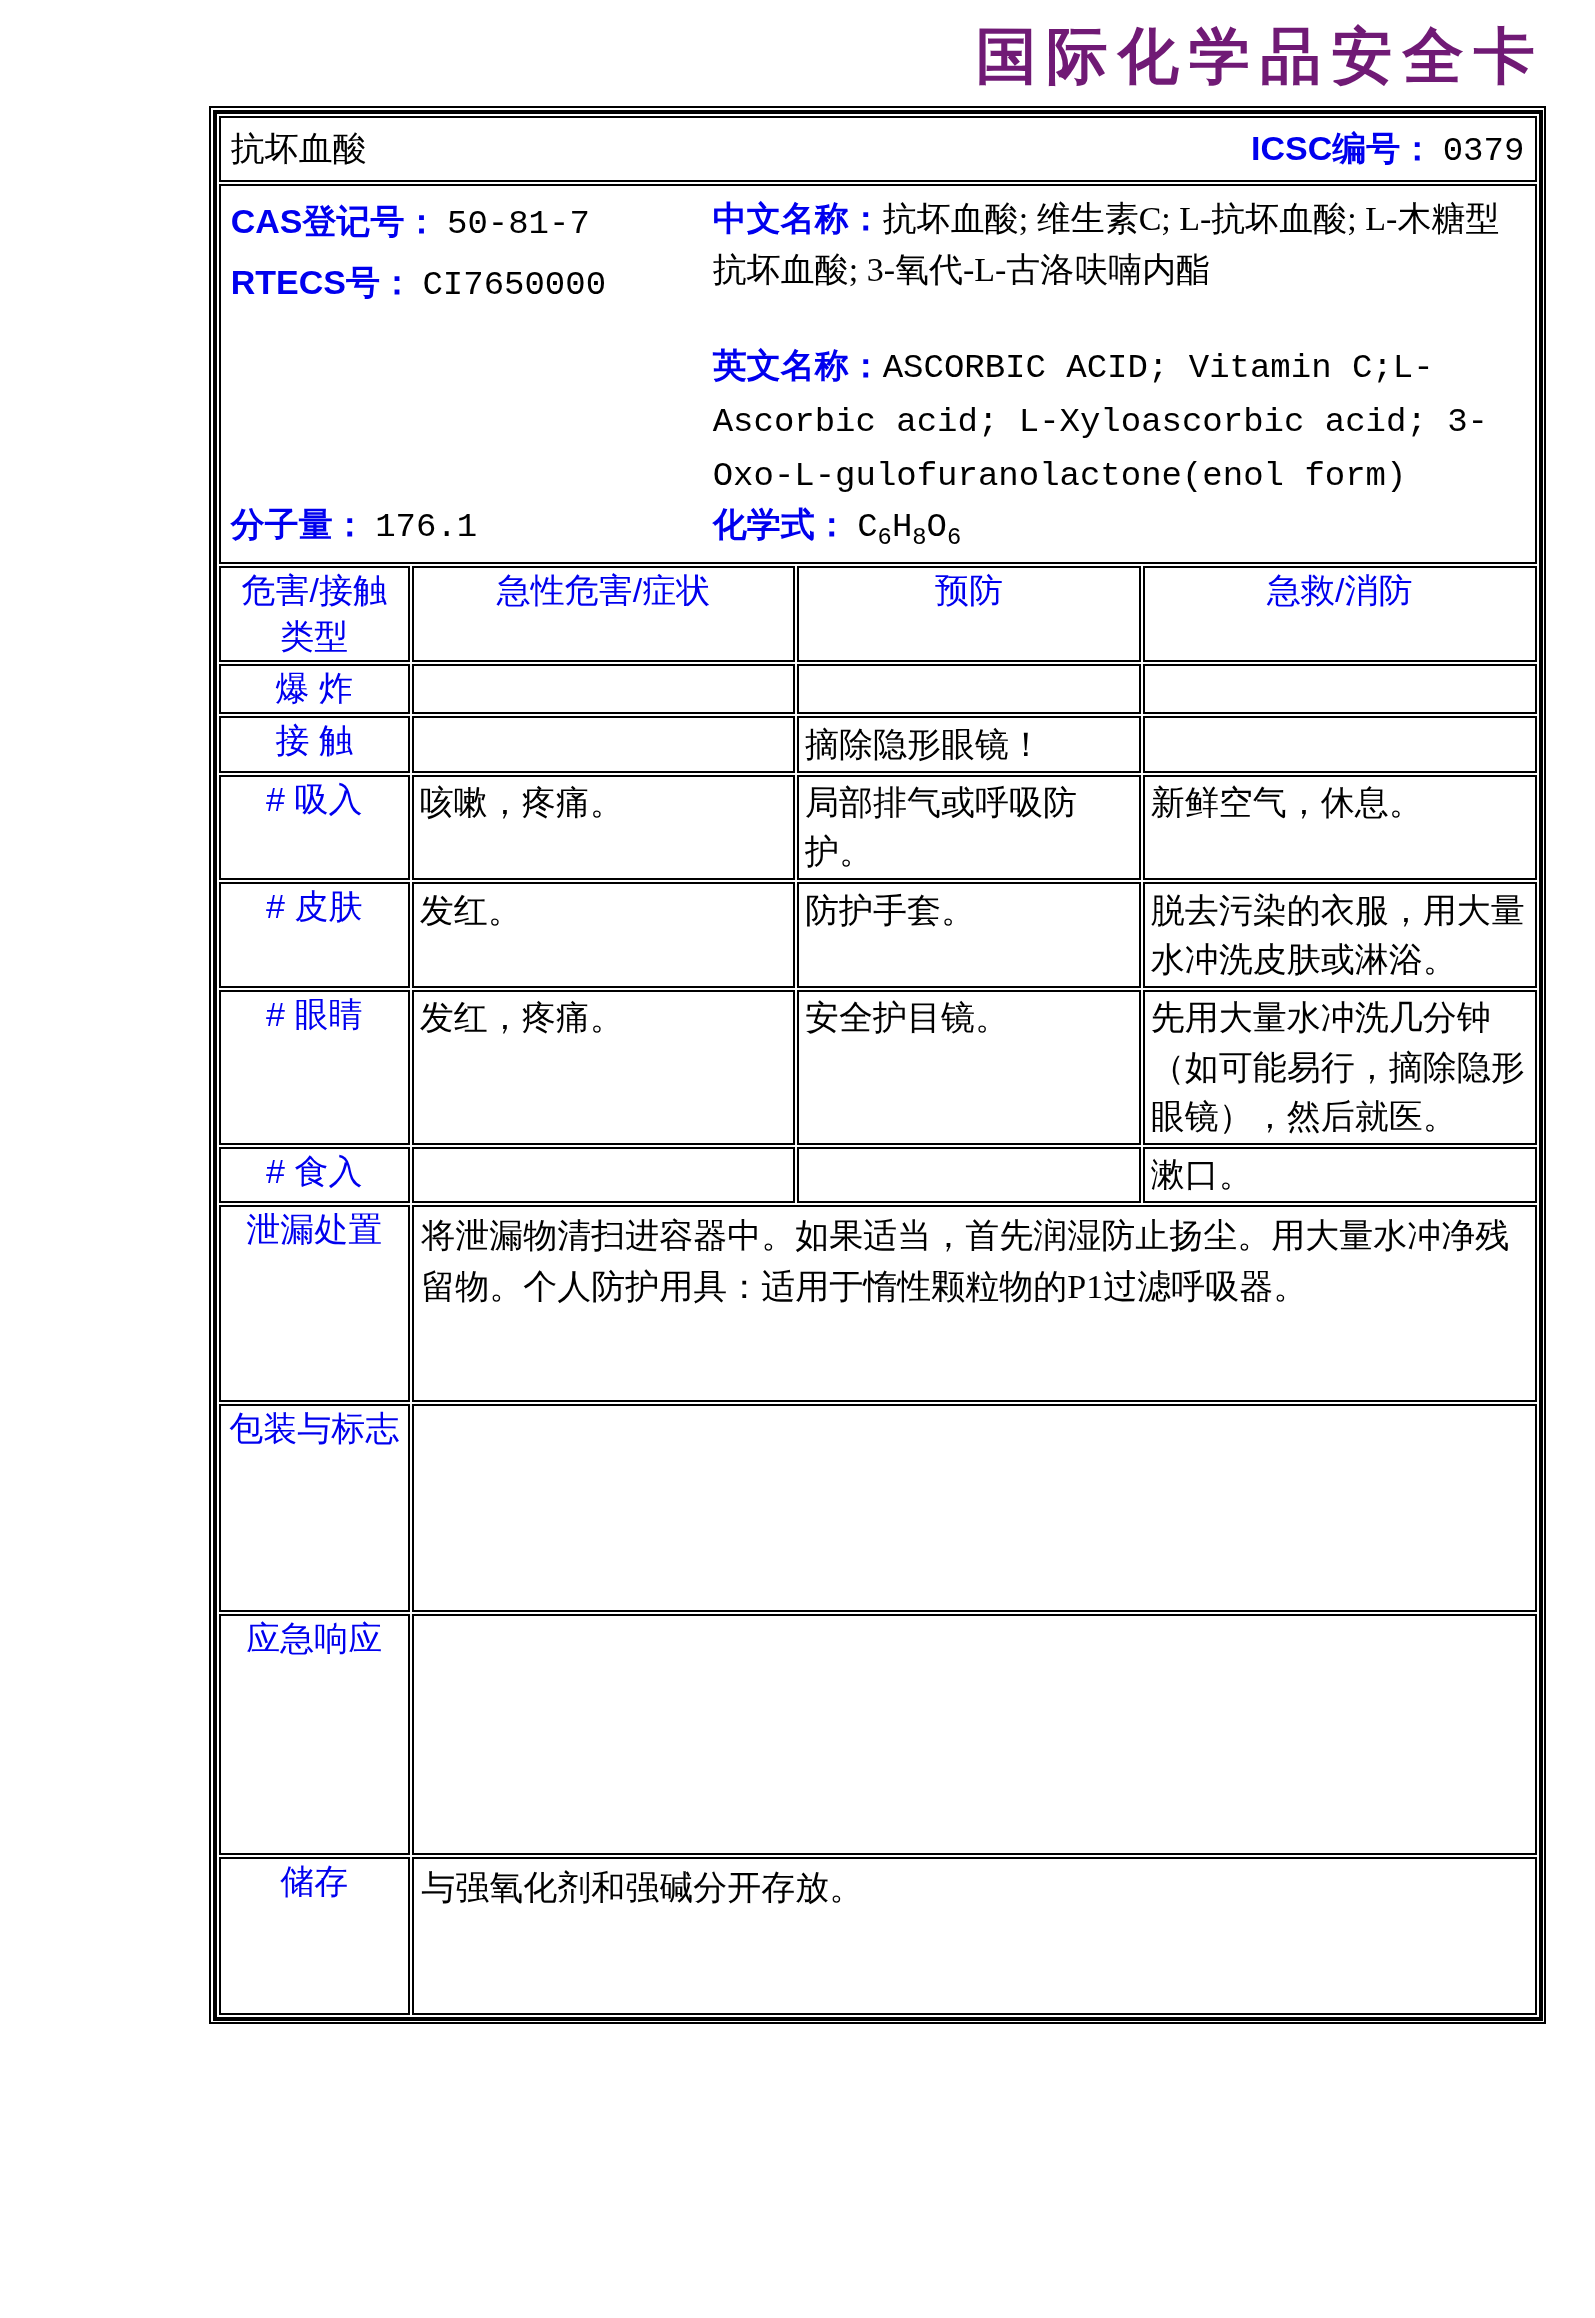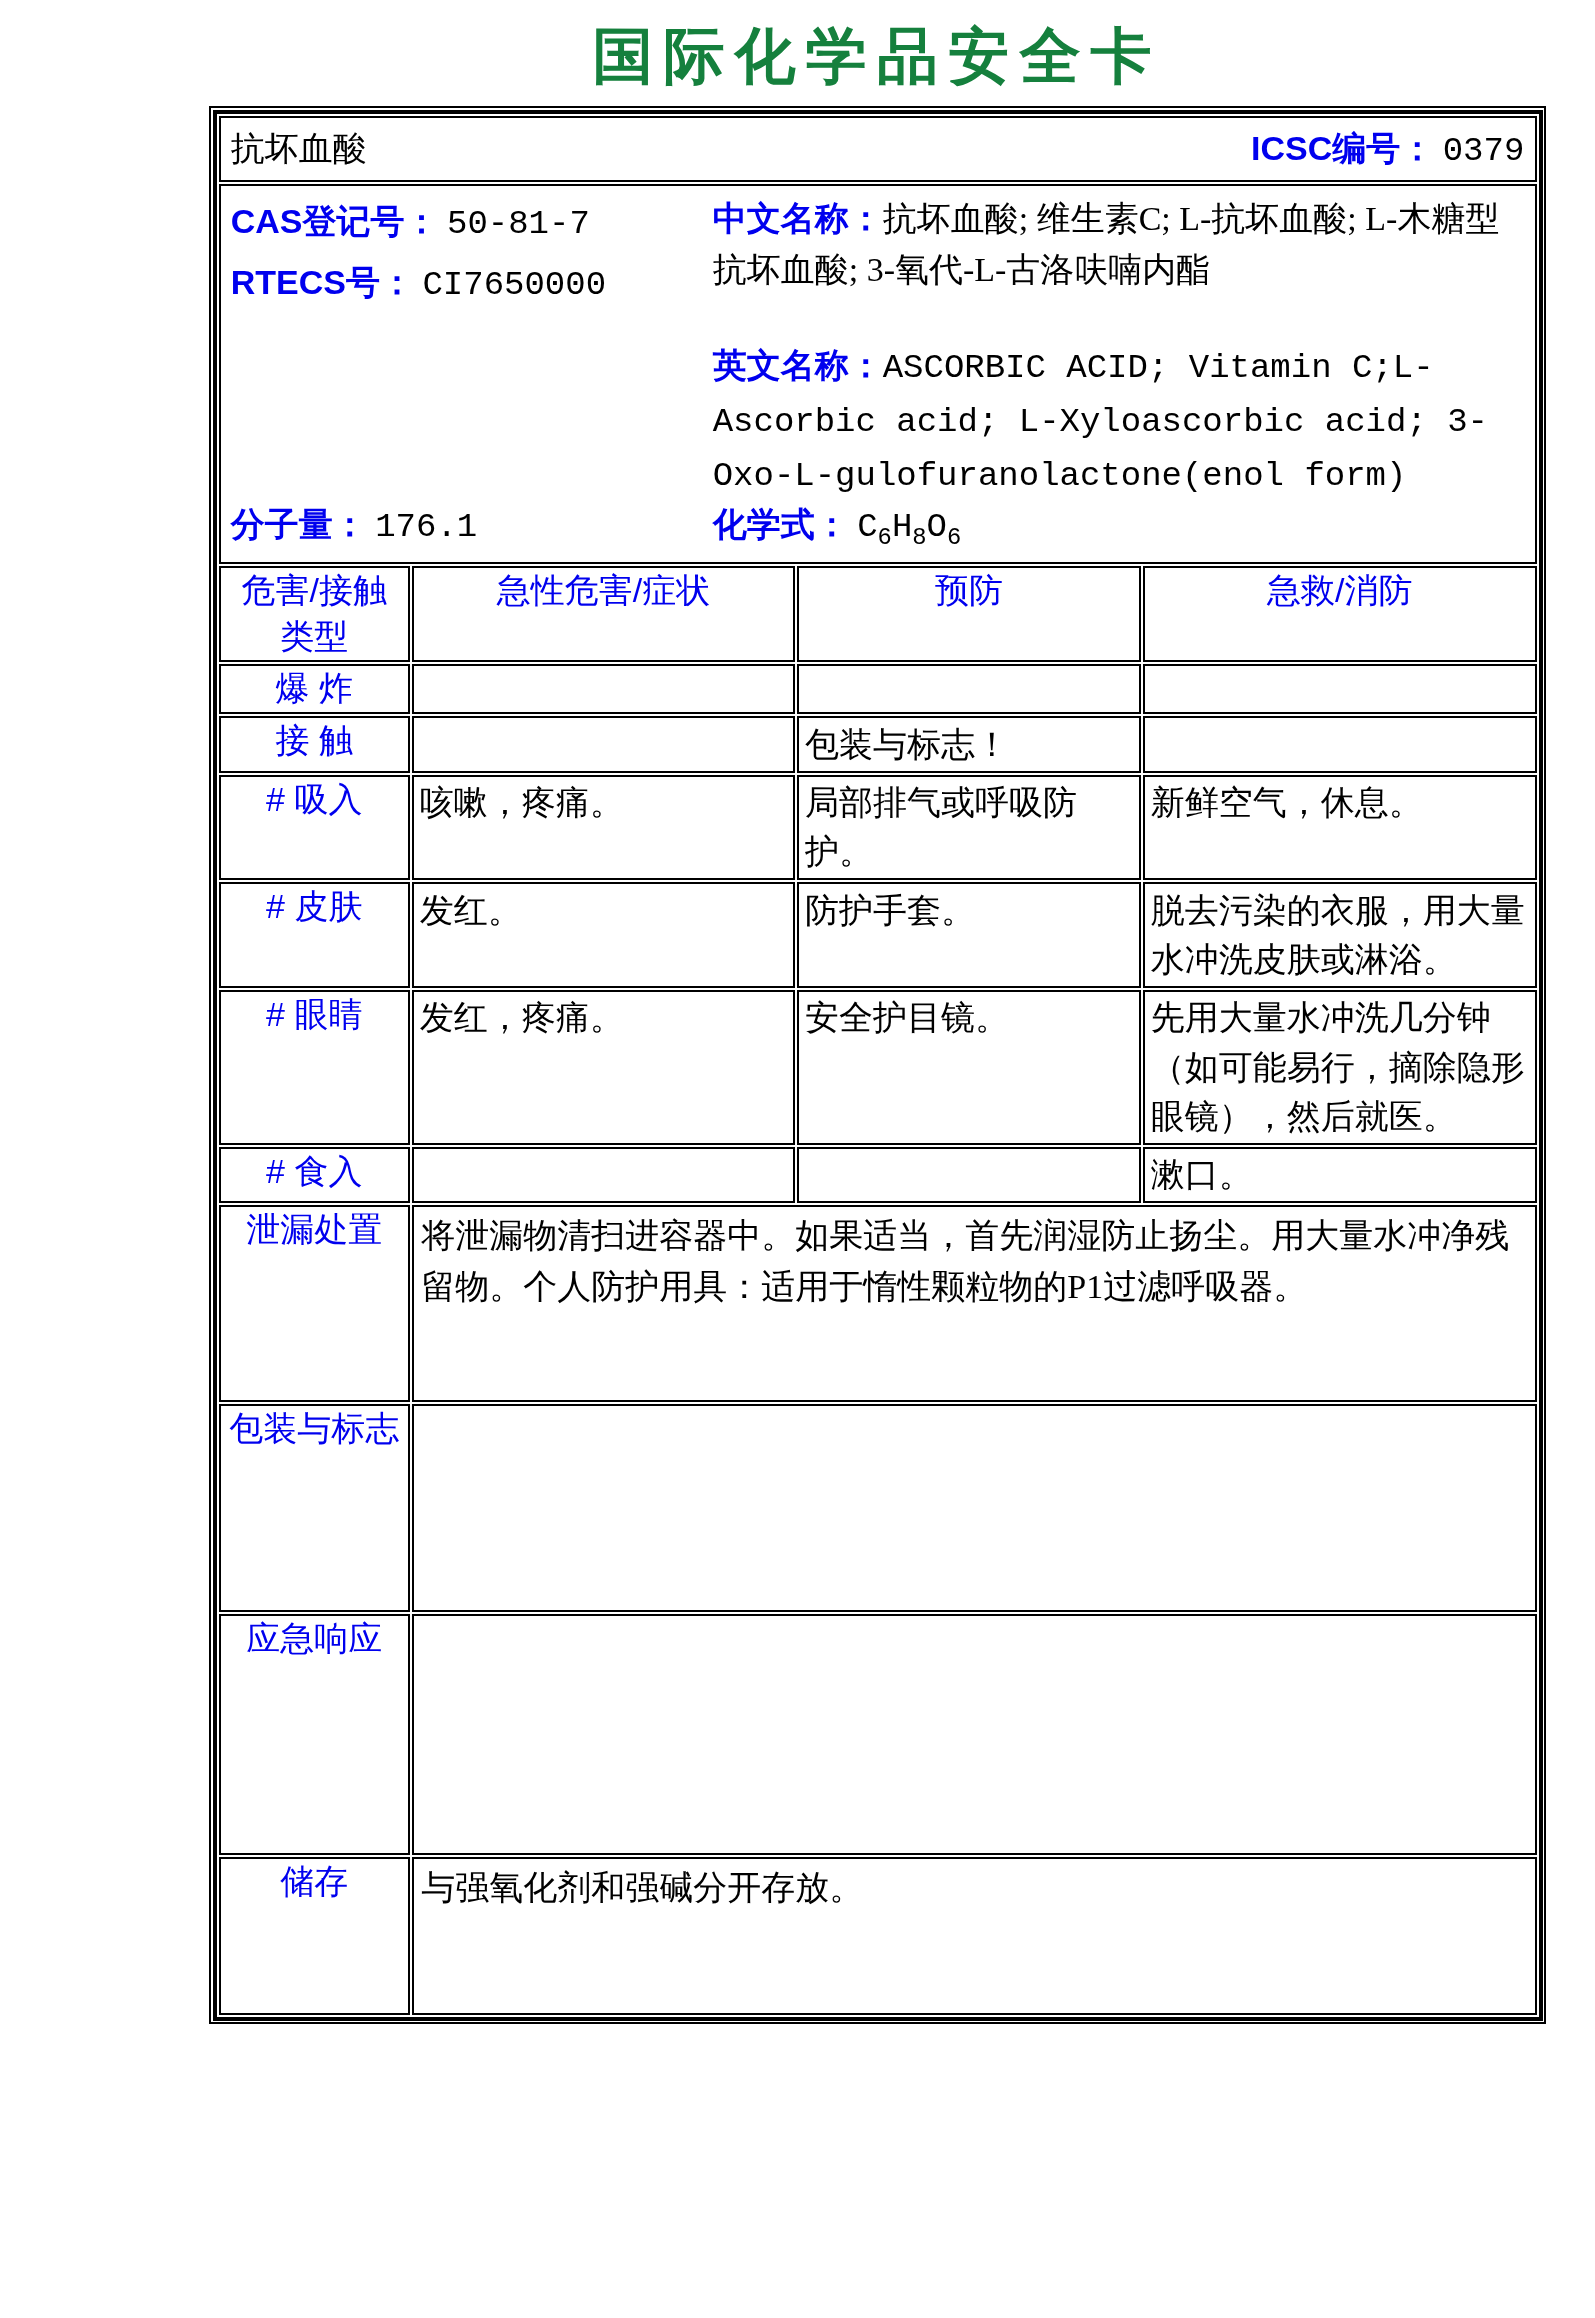--- a/index.html
+++ b/index.html
@@ -7,25 +7,25 @@
   body {
     width: 1595px; height: 2319px;
     position: relative;
     font-family: "Liberation Serif", "DejaVu Serif", serif;
     color: #000;
     overflow: hidden;
   }
   .page-title {
     margin-top: 16px;
     width: 1336px; margin-left: 209px;
-    text-align: center;
+    text-align: right;
     font-size: 61px;
     font-weight: bold;
     letter-spacing: 10.2px;
-    color: #15803d;
+    color: #701a75;
     font-family: "Liberation Serif", "DejaVu Serif", serif;
   }
   
   .card {
     position: absolute; left: 209px; top: 106px;
     width: 1337px;
     border: 2.2px solid #000;
     padding: 1.5px;
     background: #fff;
   }
@@ -161,21 +161,21 @@
 
     <tr style="height:44px">
       <td class="hz-label">爆 炸</td>
       <td class="hz-cell"></td>
       <td class="hz-cell"></td>
       <td class="hz-cell"></td>
     </tr>
     <tr style="height:45px">
       <td class="hz-label">接 触</td>
       <td class="hz-cell"></td>
-      <td class="hz-cell">包装与标志！</td>
+      <td class="hz-cell">摘除隐形眼镜！</td>
       <td class="hz-cell"></td>
     </tr>
     <tr style="height:84px">
       <td class="hz-label"># 吸入</td>
       <td class="hz-cell">咳嗽，疼痛。</td>
       <td class="hz-cell">局部排气或呼吸防护。</td>
       <td class="hz-cell">新鲜空气，休息。</td>
     </tr>
     <tr style="height:82px">
       <td class="hz-label"># 皮肤</td>

